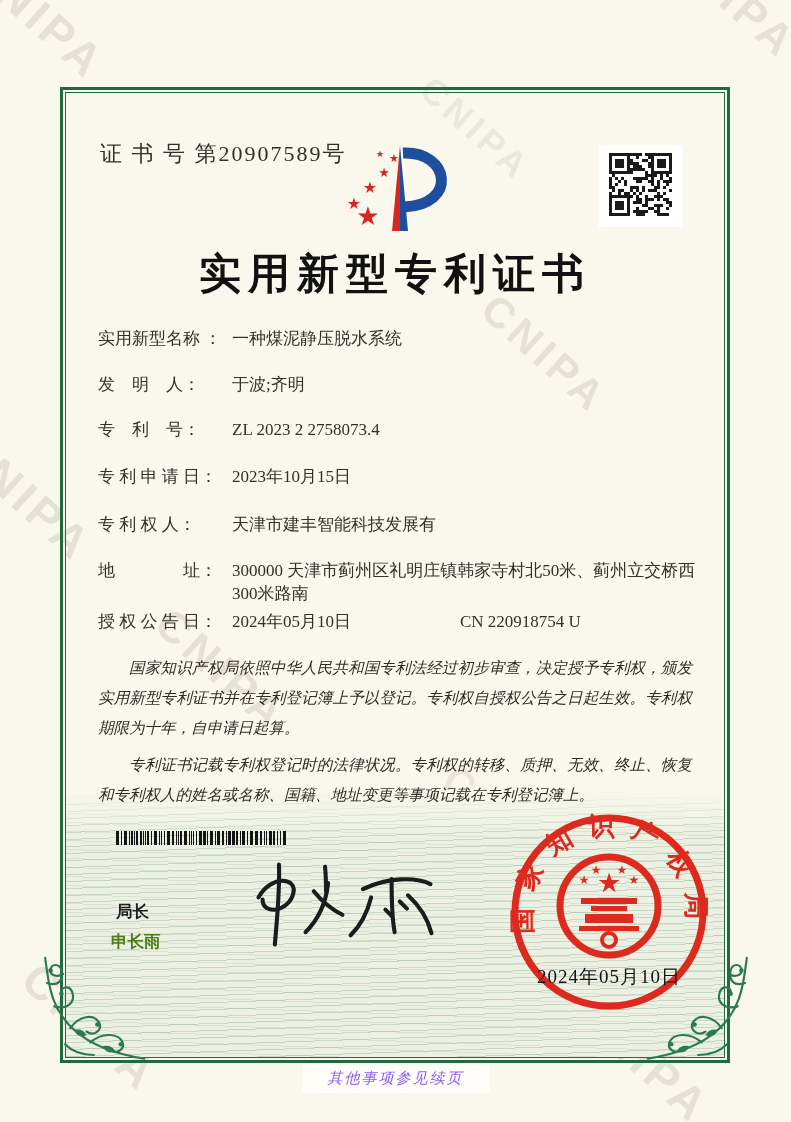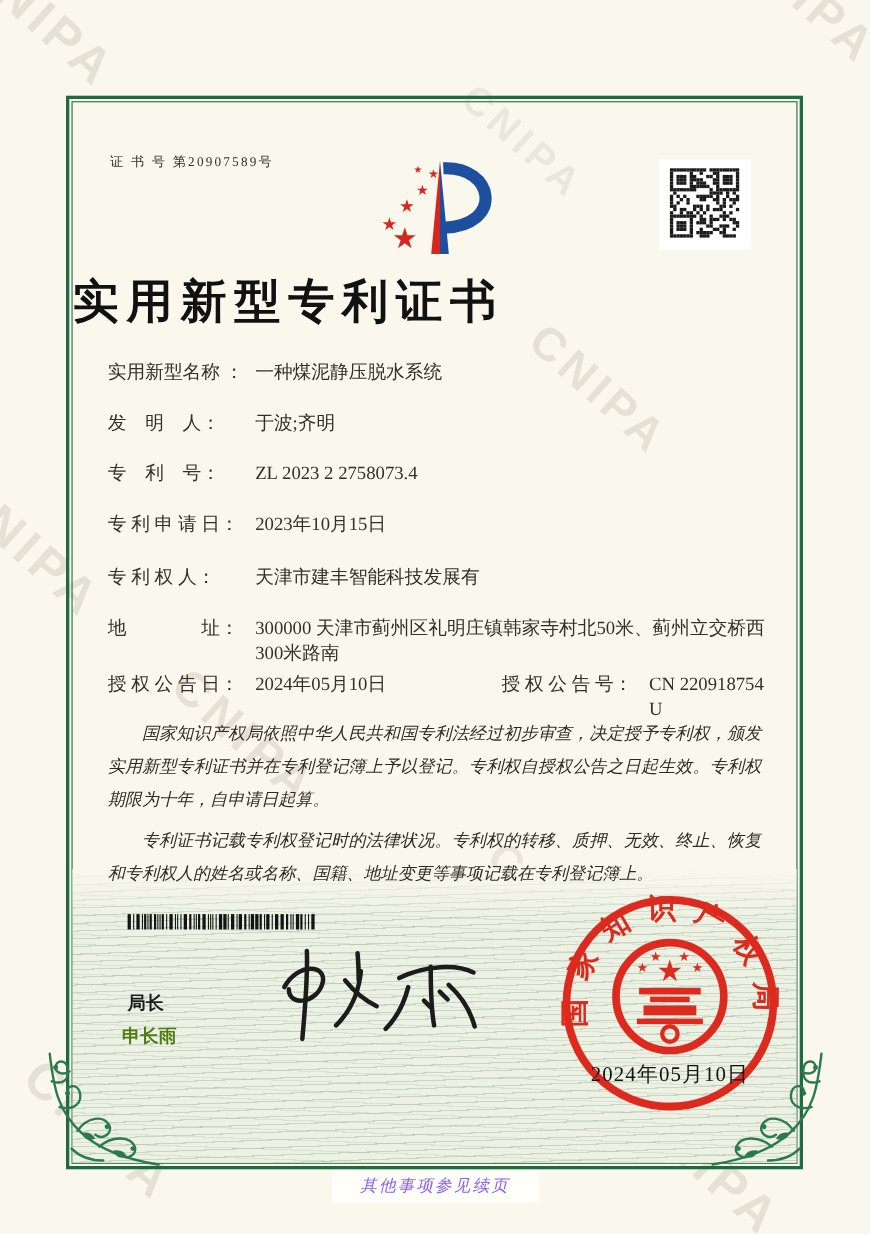--- a/index.html
+++ b/index.html
@@ -22,27 +22,27 @@
          border:3px solid #1e6b40;z-index:1;}
   .frame-inner{position:absolute;inset:2px;border:1px solid #1e6b40;}
   
   .panel{position:absolute;left:0;right:0;top:697px;bottom:0;
          background-color:#ecf1e4;
          background-image:
            repeating-linear-gradient(178deg, rgba(120,152,118,0.30) 0 1px, rgba(0,0,0,0) 1px 7px),
            repeating-linear-gradient(2deg, rgba(120,152,118,0.16) 0 1px, rgba(0,0,0,0) 1px 9px);}
   .panel::before{content:"";position:absolute;left:0;right:0;top:0;height:46px;
          background:linear-gradient(#faf7ec, rgba(250,247,236,0));}
-  .cert-no{position:absolute;left:34px;top:46px;font-size:12px;letter-spacing:2px;}
+  .cert-no{position:absolute;left:34px;top:46px;font-size:22px;letter-spacing:2px;}
   .logo{position:absolute;left:272px;top:50px;width:128px;height:94px;}
   .qr-patch{position:absolute;left:533px;top:52px;width:84px;height:82px;background:#ffffff;}
   .qr{position:absolute;left:10px;top:8px;width:63px;height:63px;font-size:0;line-height:0;}
   .qr i{display:inline-block;width:3px;height:3px;}
   .qr i.d{background:#1a1a1a;}
-  .title{position:absolute;left:0;right:0;top:153px;
+  .title{position:absolute;left:0;right:0;top:153px;text-align:center;
          font-size:42px;font-weight:700;letter-spacing:7px;color:#111;}
   .row{position:absolute;left:32px;right:28px;display:flex;font-size:17px;line-height:1.35;}
   .lab{flex:none;width:130px;white-space:nowrap;}
   .val{margin-left:4px;}
   .addr-val{max-width:505px;}
   .grant2{position:absolute;left:358px;top:0;display:flex;}
   .paras{position:absolute;left:32px;right:32px;top:560px;
          font-size:15.5px;line-height:1.95;font-style:italic;color:#2e2b26;text-align:justify;}
   .paras p{margin:0 0 6px 0;text-indent:2em;}
   .barcode{position:absolute;left:50px;top:738px;height:14px;font-size:0;white-space:nowrap;}
@@ -124,21 +124,20 @@
         <span class="val">天津市建丰智能科技发展有</span>
       </div>
       <div class="row" style="top:467px">
         <span class="lab">地　　　　址：</span>
         <span class="val addr-val">300000 天津市蓟州区礼明庄镇韩家寺村北50米、蓟州立交桥西300米路南</span>
       </div>
       <div class="row" style="top:518px">
         <span class="lab">授 权 公 告 日：</span>
         <span class="val">2024年05月10日</span>
         <span class="grant2">
-          <span class="lab">授 权 公 告 号：</span>
           <span class="val">CN 220918754 U</span>
         </span>
       </div>
 
       <div class="paras">
         <p>国家知识产权局依照中华人民共和国专利法经过初步审查，决定授予专利权，颁发实用新型专利证书并在专利登记簿上予以登记。专利权自授权公告之日起生效。专利权期限为十年，自申请日起算。</p>
         <p>专利证书记载专利权登记时的法律状况。专利权的转移、质押、无效、终止、恢复和专利权人的姓名或名称、国籍、地址变更等事项记载在专利登记簿上。</p>
       </div>
 
       <div class="barcode"><i style="width:3px;margin-right:2px"></i><i style="width:1px;margin-right:2px"></i><i style="width:3px;margin-right:2px"></i><i style="width:1px;margin-right:1px"></i><i style="width:2px;margin-right:1px"></i><i style="width:1px;margin-right:1px"></i><i style="width:2px;margin-right:2px"></i><i style="width:2px;margin-right:1px"></i><i style="width:1px;margin-right:1px"></i><i style="width:1px;margin-right:1px"></i><i style="width:2px;margin-right:2px"></i><i style="width:1px;margin-right:2px"></i><i style="width:3px;margin-right:2px"></i><i style="width:1px;margin-right:1px"></i><i style="width:1px;margin-right:2px"></i><i style="width:1px;margin-right:2px"></i><i style="width:3px;margin-right:2px"></i><i style="width:2px;margin-right:2px"></i><i style="width:1px;margin-right:1px"></i><i style="width:1px;margin-right:1px"></i><i style="width:2px;margin-right:2px"></i><i style="width:3px;margin-right:2px"></i><i style="width:1px;margin-right:1px"></i><i style="width:1px;margin-right:1px"></i><i style="width:1px;margin-right:2px"></i><i style="width:1px;margin-right:2px"></i><i style="width:3px;margin-right:1px"></i><i style="width:3px;margin-right:1px"></i><i style="width:1px;margin-right:2px"></i><i style="width:3px;margin-right:2px"></i><i style="width:1px;margin-right:1px"></i><i style="width:3px;margin-right:2px"></i><i style="width:2px;margin-right:2px"></i><i style="width:1px;margin-right:1px"></i><i style="width:3px;margin-right:1px"></i><i style="width:3px;margin-right:1px"></i><i style="width:2px;margin-right:2px"></i><i style="width:1px;margin-right:1px"></i><i style="width:3px;margin-right:2px"></i><i style="width:1px;margin-right:2px"></i><i style="width:3px;margin-right:2px"></i><i style="width:3px;margin-right:2px"></i><i style="width:2px;margin-right:2px"></i><i style="width:1px;margin-right:1px"></i><i style="width:1px;margin-right:2px"></i><i style="width:3px;margin-right:1px"></i><i style="width:2px;margin-right:2px"></i><i style="width:1px;margin-right:2px"></i><i style="width:1px;margin-right:2px"></i><i style="width:3px;margin-right:1px"></i></div>

